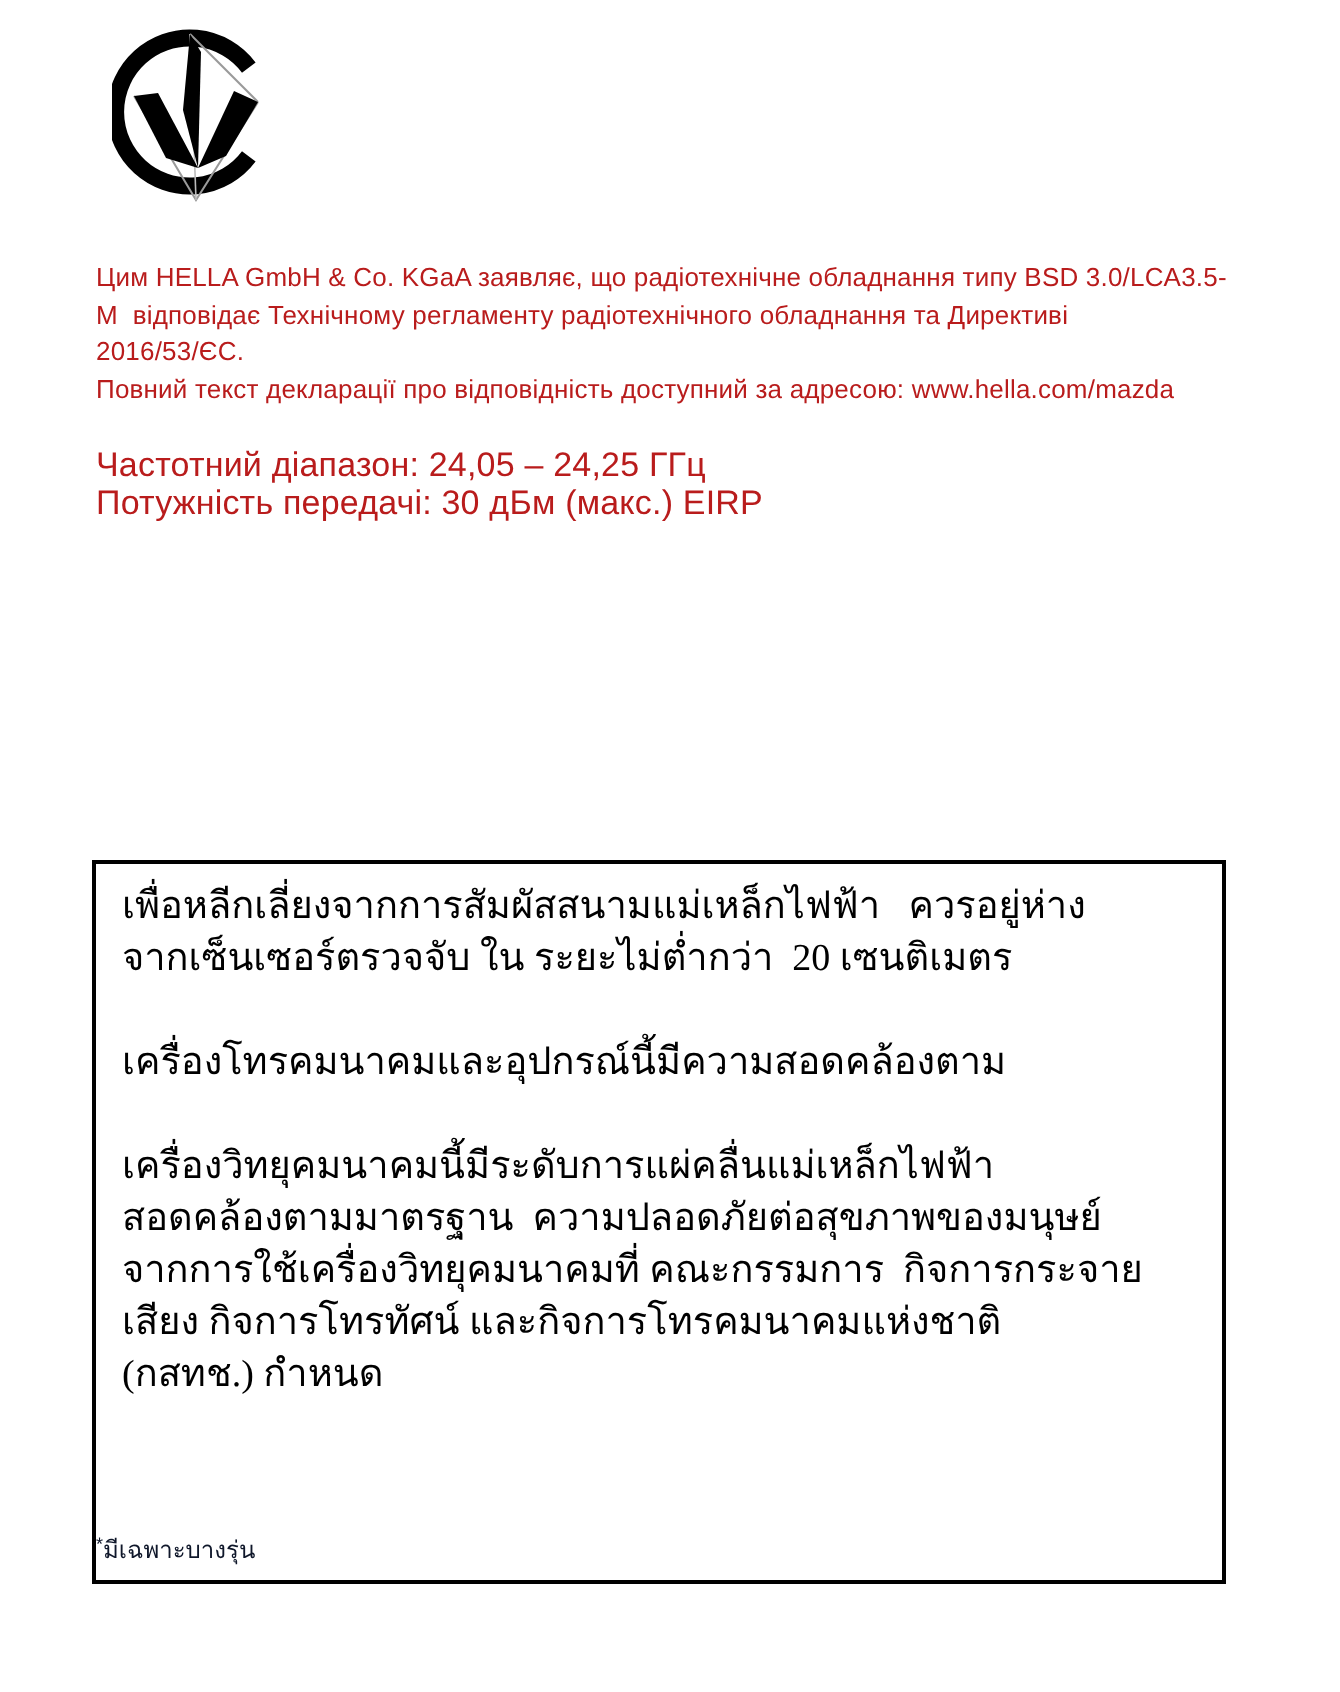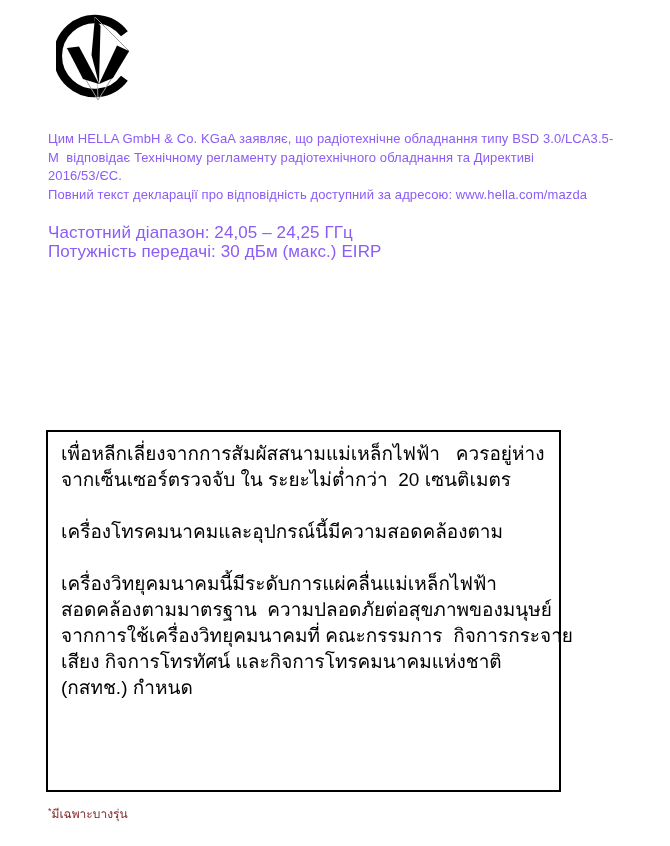--- a/index.html
+++ b/index.html
@@ -10,58 +10,59 @@
     font-family: "Liberation Sans", "DejaVu Sans", sans-serif;
     overflow: hidden;
   }
 
   .logo {
     position: absolute;
     left: 56px; top: 7px;
     width: 84px; height: 100px;
   }
 
-  .text-block { position: absolute; color: #8b5cf6; }
+  .text-block { position: absolute; color: #b91c1c; }
   .text-block .line { white-space: pre; }
 
   .declaration {
     left: 48px; top: 130px;
     font-size: 13px;
     line-height: 18.5px;
     letter-spacing: 0.1px;
   }
 
   .specs {
     left: 48px; top: 224px;
     font-size: 17px;
     line-height: 18.5px;
     letter-spacing: 0.1px;
   }
 
   .thai-box {
     position: absolute;
     left: 46px; top: 430px;
-    width: 515px; height: 362px;
+    width: 567px; height: 362px;
     box-sizing: border-box;
     border: 2px solid #000000;
     padding: 9px 6px 0 13px;
     color: #000000;
+    font-family: Liberation Serif, serif;
   }
   .thai-box .para {
     font-size: 19px;
     line-height: 26px;
     margin: 0 0 26px 0;
   }
   .thai-box .para .line { white-space: pre; }
 
   .footnote {
     position: absolute;
-    left: 48px; top: 804px;
+    left: 48px; top: 765px;
     font-size: 12px;
-    color: #7f1d1d;
+    color: #0f172a;
     white-space: pre;
   }
   .footnote .marker {
     font-size: 9px;
     vertical-align: 4px;
     letter-spacing: 0;
   }
 </style>
 </head>
 <body>

